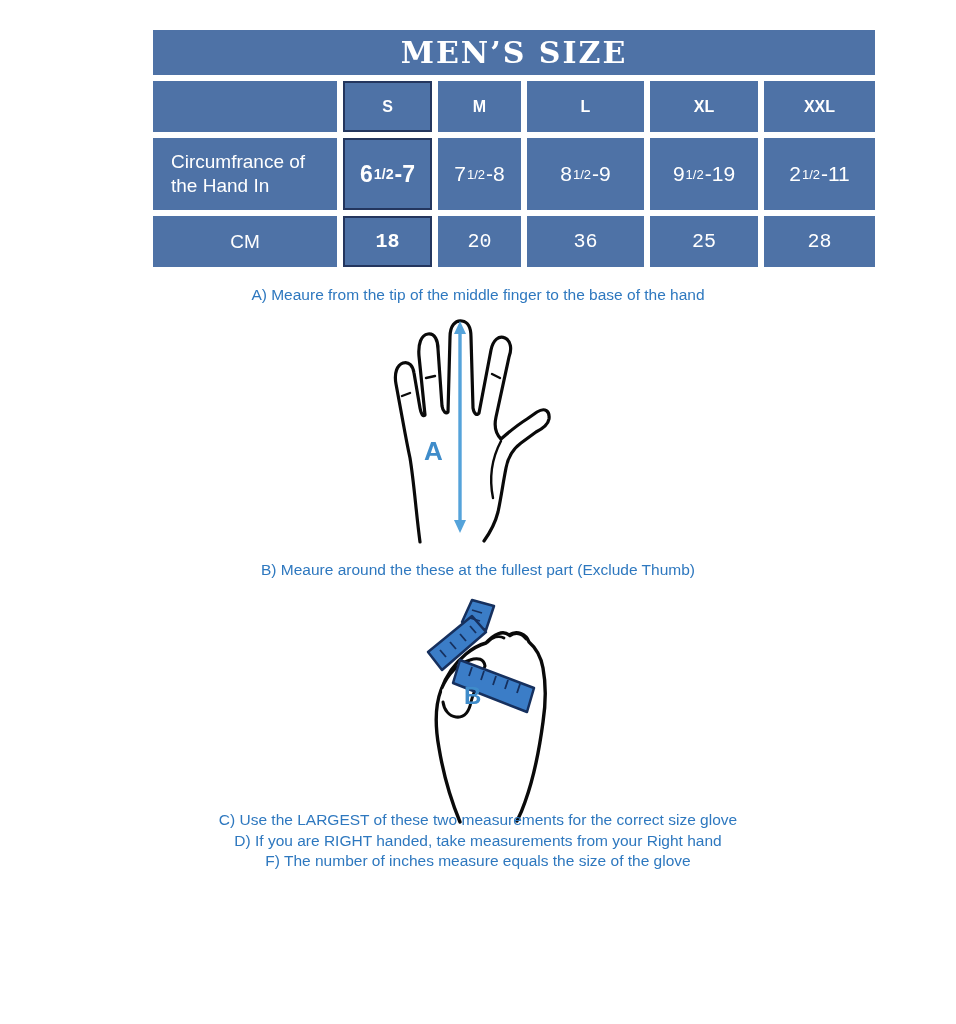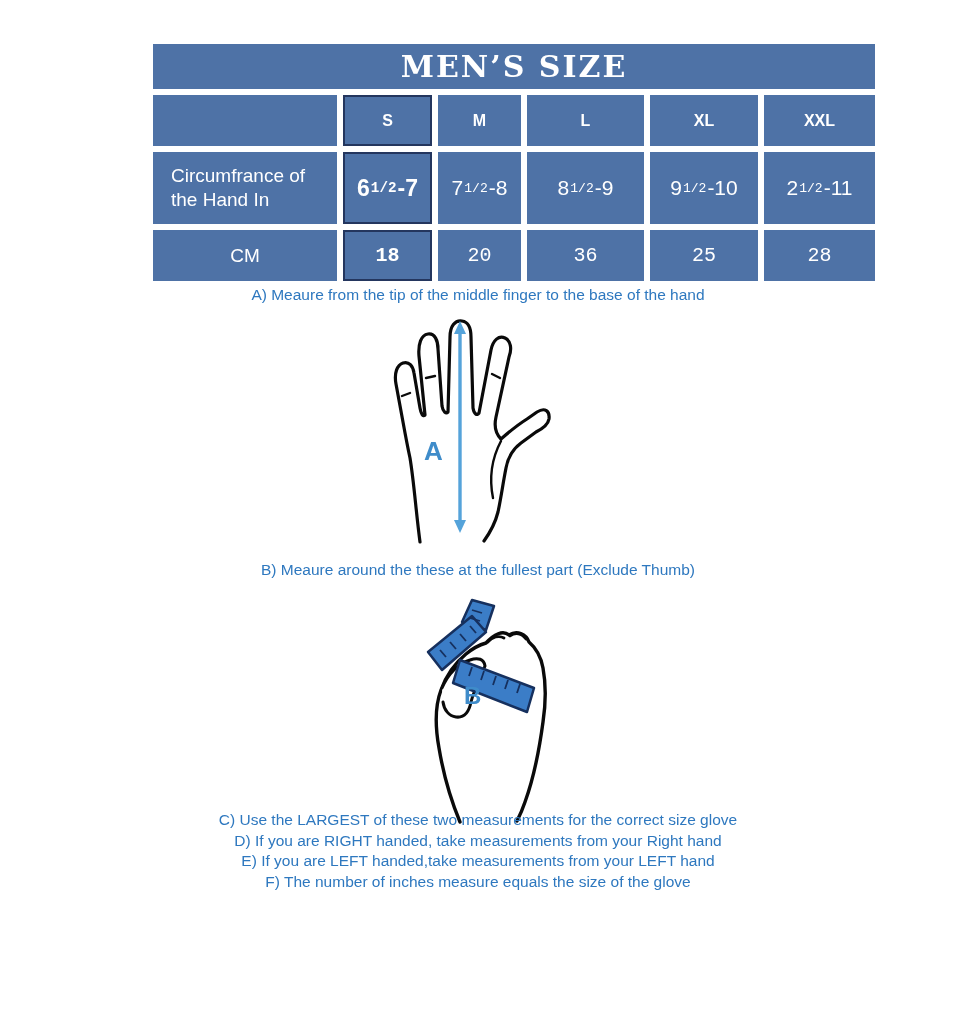--- a/index.html
+++ b/index.html
@@ -1,34 +1,34 @@
 <!DOCTYPE html>
 <html><head>
 <meta charset="utf-8">
 <style>
   html,body{margin:0;padding:0;background:#ffffff;}
   .canvas{position:relative;width:956px;height:1024px;background:#ffffff;overflow:hidden;
           font-family:"Liberation Sans",sans-serif;}
 
   
-  .table-wrap{position:absolute;left:153px;top:44px;width:722px;}
+  .table-wrap{position:absolute;left:153px;top:30px;width:722px;}
   .title-bar{height:45px;background:#4e72a6;color:#ffffff;display:flex;align-items:center;justify-content:center;
              font-family:"DejaVu Serif",serif;font-weight:bold;font-size:30px;letter-spacing:2px;}
   .size-grid{margin-top:6px;display:grid;grid-template-columns:184px 89px 83px 117px 108px 111px;
              grid-template-rows:51px 72px 51px;column-gap:6px;row-gap:6px;}
   .cell{background:#4e72a6;color:#ffffff;display:flex;align-items:center;justify-content:center;box-sizing:border-box;}
   .cell.head{font-weight:bold;font-size:16px;}
   .cell.sel{border:2px solid #24365e;}
   .cell.rowlabel{justify-content:flex-start;text-align:left;font-size:19px;padding:2px 4px 2px 18px;line-height:24px;}
   .cell.cmlabel{font-size:19px;}
   .cell.val{font-size:21px;}
   .cell.val.bold{font-weight:bold;font-size:23px;}
   .cell.cmval{font-size:20px;font-family:Liberation Mono, monospace;}
   .cell.cmval.bold{font-weight:bold;}
-  .frac{font-size:62%;font-weight:inherit;padding:0 1px;font-family:Liberation Mono, monospace;}
+  .frac{font-size:62%;font-weight:inherit;padding:0 1px;}
 
   
   .note{position:absolute;left:6px;width:944px;text-align:center;color:#2e78bf;font-size:15.5px;}
   .note-a{top:286px;}
   .note-b{top:561px;}
   .notes-block{position:absolute;left:6px;top:810px;width:944px;text-align:center;color:#2e78bf;
                font-size:15.5px;line-height:20.6px;}
 
   
   .fig{position:absolute;}
@@ -66,21 +66,21 @@
           <span>-8</span>
         </div>
       <div class="cell val">
           <span>8</span>
           <span class="frac">1/2</span>
           <span> -9</span>
         </div>
       <div class="cell val">
           <span>9</span>
           <span class="frac">1/2</span>
-          <span> -10</span>
+          <span> -19</span>
         </div>
       <div class="cell val">
           <span>2</span>
           <span class="frac">1/2</span>
           <span>-11</span>
         </div>
 
       <div class="cell cmlabel">CM</div>
       <div class="cell cmval bold sel">18</div>
       <div class="cell cmval">20</div>
@@ -138,17 +138,16 @@
           <line x1="120" y1="94" x2="117" y2="103"></line>
         </g>
       </g>
     </svg>
     <div class="fig-label label-b">B</div>
   </div>
 
   <div class="notes-block">
     <div>C) Use the LARGEST of these two measurements for the correct size glove</div>
     <div>D) If you are RIGHT handed, take measurements from your Right hand</div>
-    <div>E) If you are LEFT handed,take measurements from your LEFT hand</div>
     <div>F) The number of inches measure equals the size of the glove</div>
   </div>
 
 </div>
 
 </body></html>

